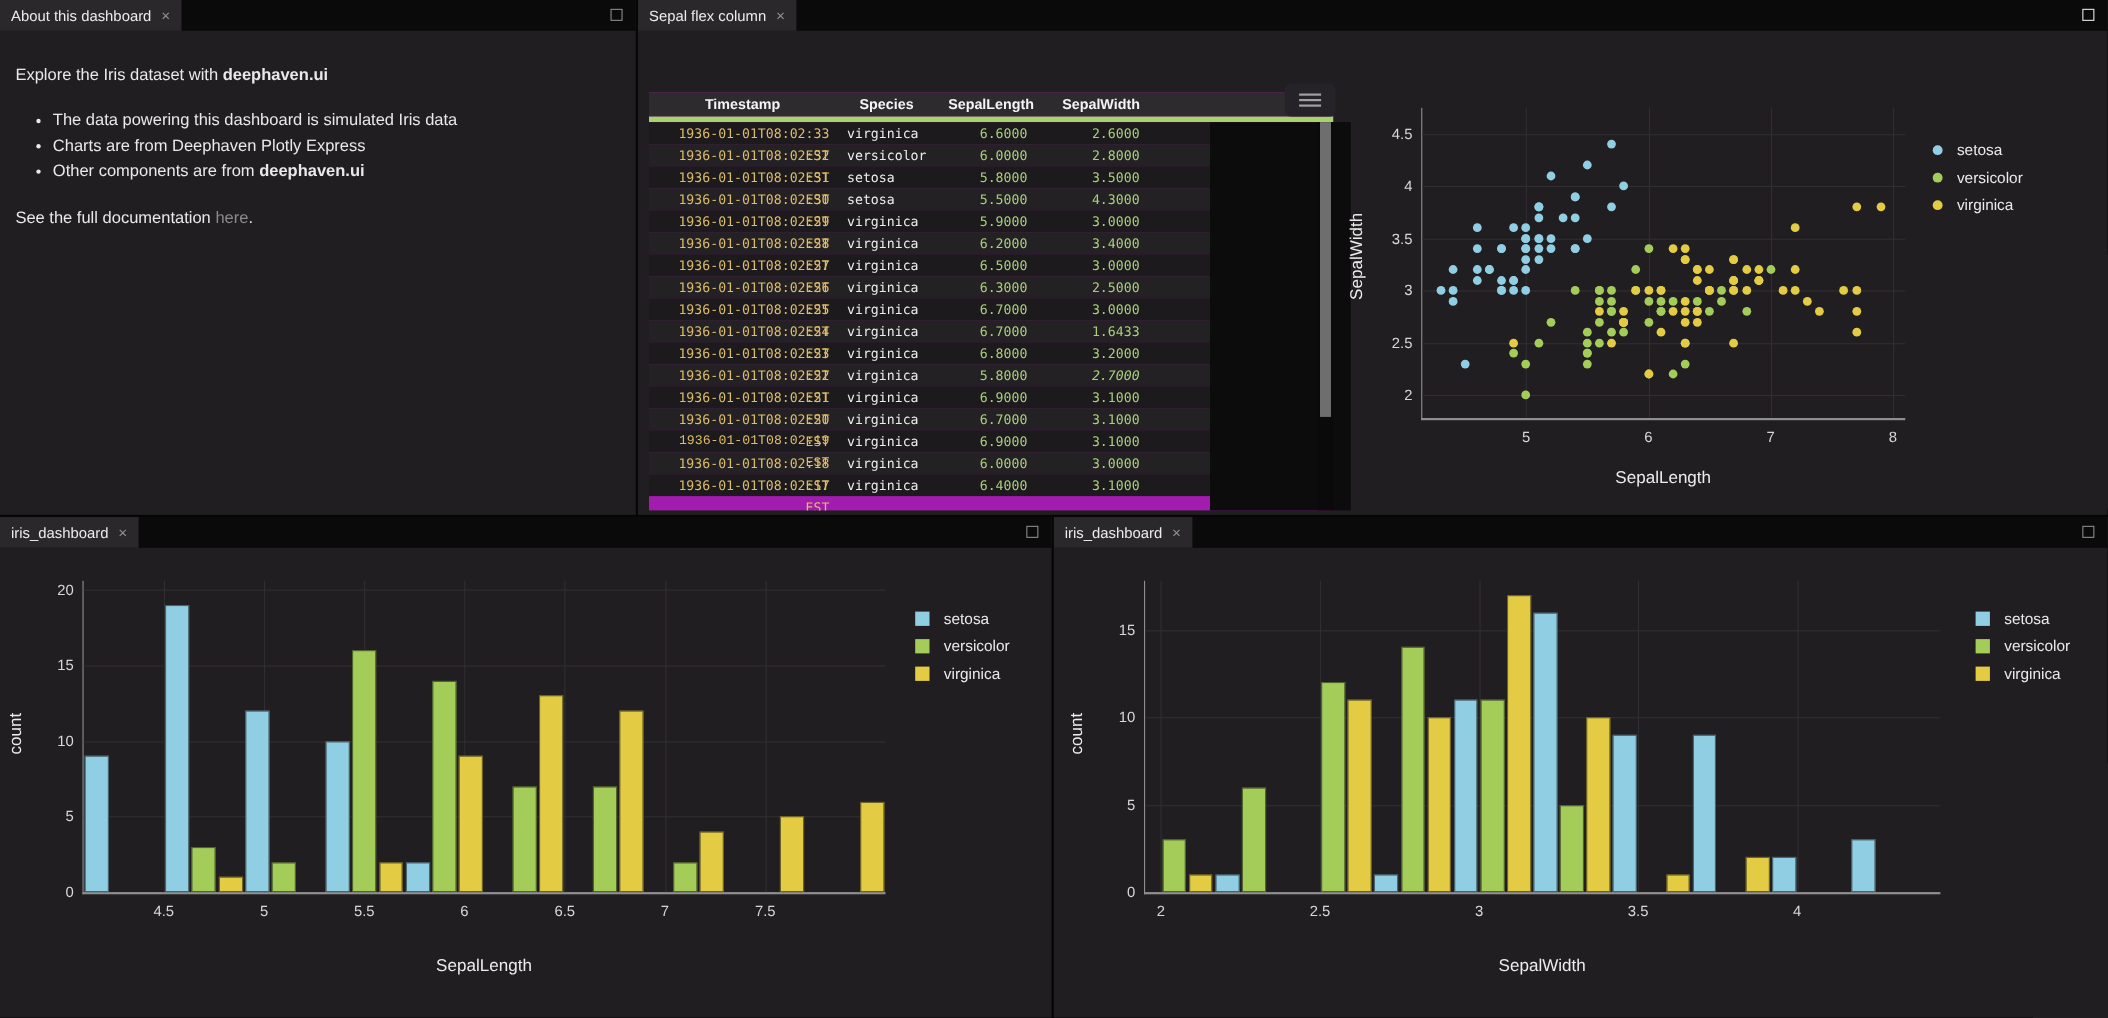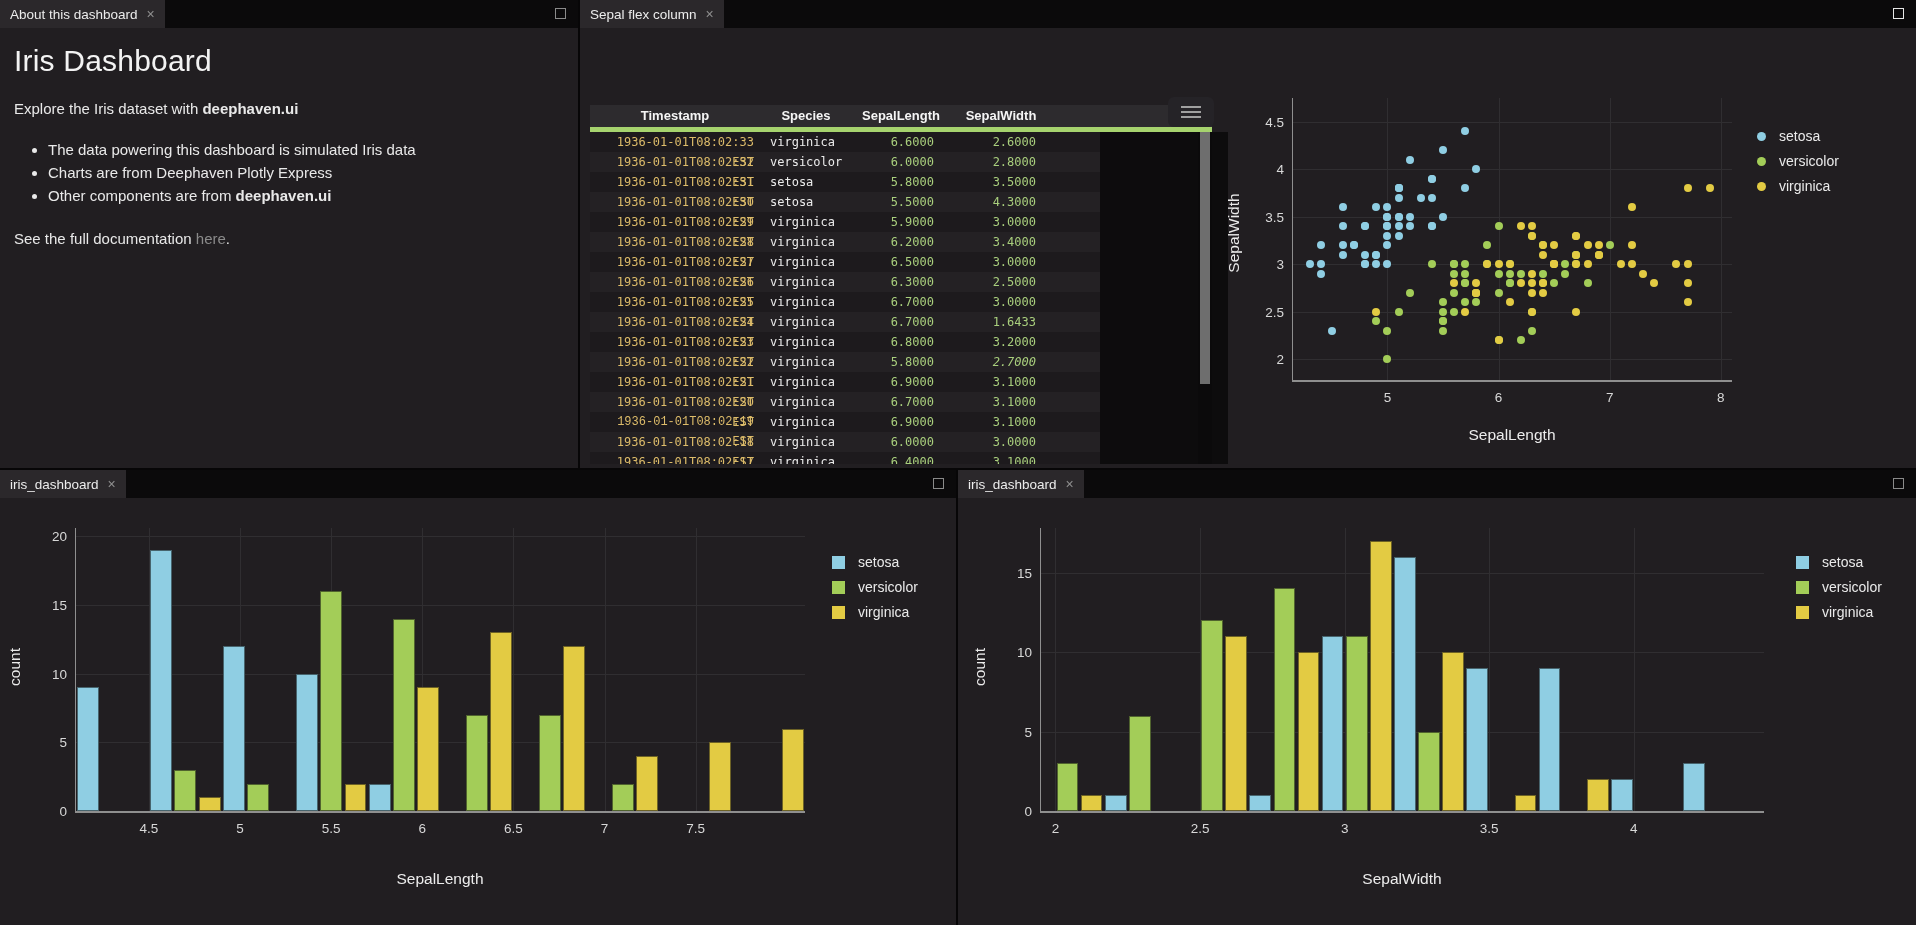--- a/index.html
+++ b/index.html
@@ -26,21 +26,21 @@
   #about-body .intro { margin-top:22px; font-size:15px; }
   #about-body ul { margin:24px 0 0 12px; padding-left:22px; }
   #about-body li { font-size:15px; margin-bottom:6px; }
   #about-body .docs { margin-top:26px; font-size:15px; }
   #about-body b { font-weight:700;text-align:center; }
   .link { color:#8a8a8a; cursor:pointer; }
 
   
   #flex-title { margin:12px 0 0 10px; font-size:16px; color:#f1f1f1; }
   #flex-row { position:absolute; top:56px; left:10px; right:0; bottom:4px; display:flex; }
-  #table-wrap { width:652px; position:relative; background:#a21caf;margin-top:21px; }
+  #table-wrap { width:652px; position:relative; background:#a21caf; }
   .thead { display:flex; width:622px; height:22px; background:#2d2b2e; }
   .th { font-size:13px; font-weight:bold; color:#f5f5f5; text-align:center; line-height:22px; }
   .greenbar { position:absolute; top:22px; left:0; width:622px; height:5px; }
   #tbody { position:absolute; top:27px; left:0; width:510px; bottom:0; overflow:hidden; }
   .trow { display:flex; height:20px; }
   .trow:nth-child(odd)  { background:#1d1a1d; }
   .trow:nth-child(even) { background:#242124; }
   .cell { font-family:"DejaVu Sans Mono", monospace; font-size:12px; line-height:20px; }
   .c-ts { width:170px; text-align:right; padding-right:6px; }
   .c-sp { width:92px;  text-align:left;  padding-left:10px; color:#ececec; }
@@ -93,21 +93,20 @@
 
 <div class="panel" id="panel-about">
   <div class="tabbar">
     <div class="tab">
       <span>About this dashboard</span>
       <span class="close">×</span>
     </div>
     <div class="maxbtn"></div>
   </div>
   <div class="panel-body" id="about-body">
-    <h1>Iris Dashboard</h1>
     <p class="intro"><span>Explore the Iris dataset with </span><b>deephaven.ui</b></p>
     <ul id="about-bullets">
         <li><span>The data powering this dashboard is simulated Iris data</span></li>
         <li><span>Charts are from Deephaven Plotly Express</span></li>
         <li><span>Other components are from </span><b>deephaven.ui</b></li>
       </ul>
     <p class="docs"><span>See the full documentation </span><span class="link">here</span><span>.</span></p>
   </div>
 </div>
 

